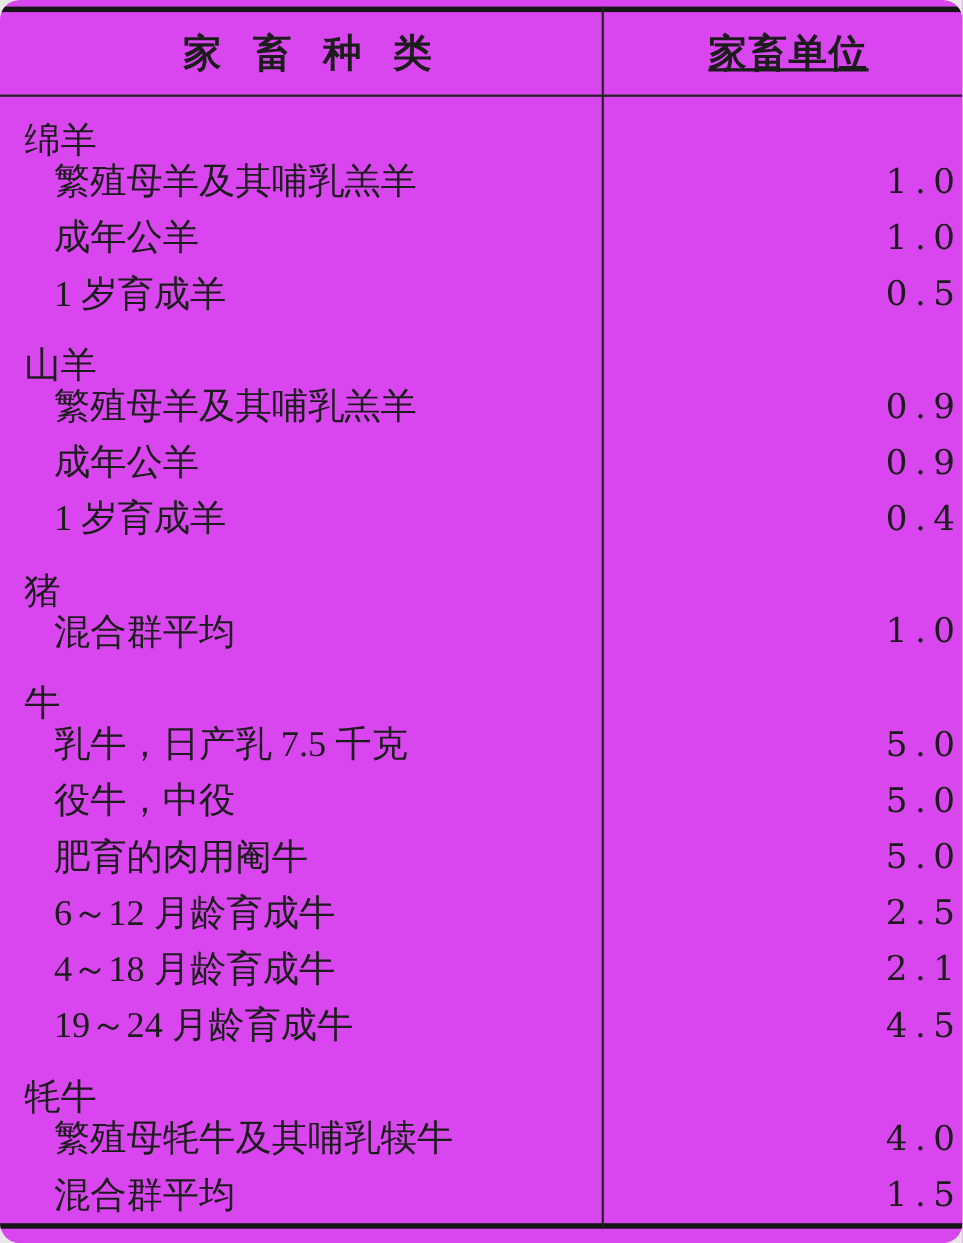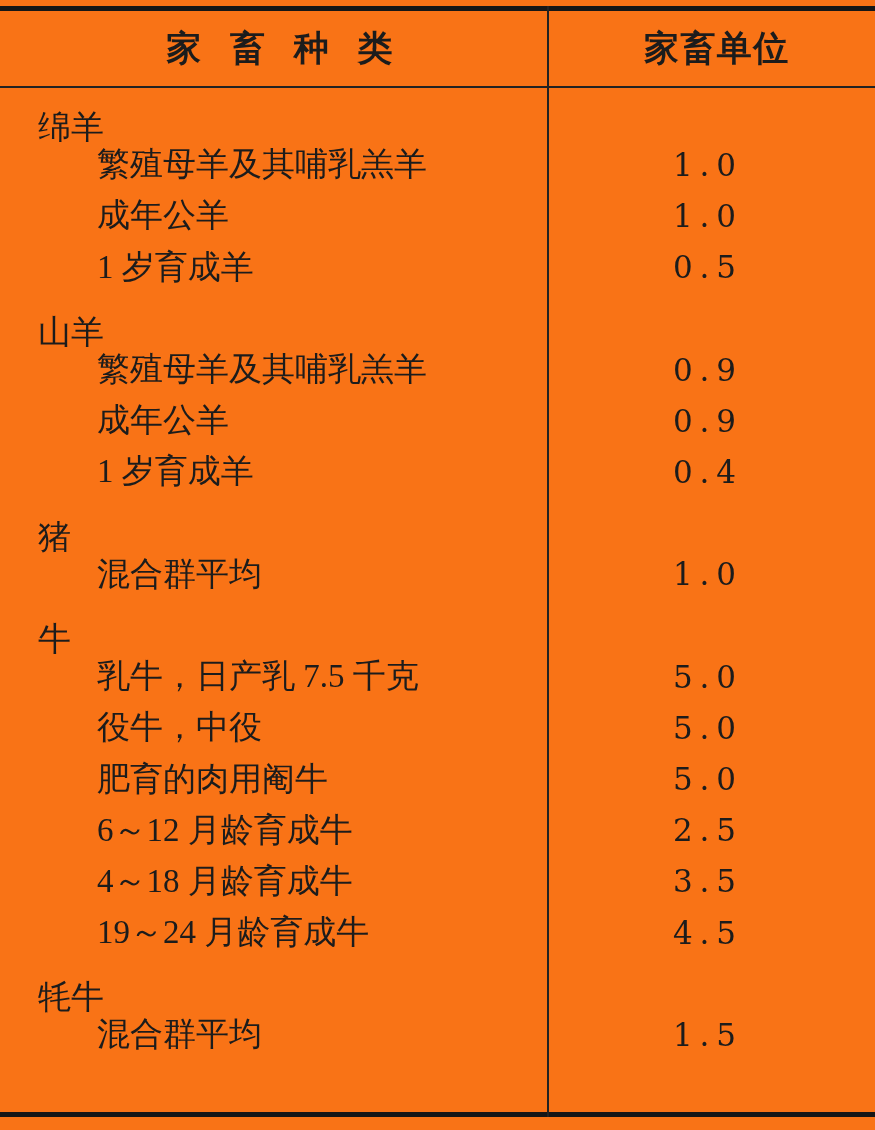--- a/index.html
+++ b/index.html
@@ -6,23 +6,24 @@
     margin: 0;
     padding: 0;
     background: #e8e8e6;
     font-family: "Liberation Serif", "DejaVu Serif", serif;
   }
   .page {
     position: relative;
     width: 875px;
     height: 1130px;
     margin: 0 auto;
-    background: #f97316;
+    background: #d946ef;
     color: #1c1c1c;
     overflow: hidden;
+    border-radius: 18px;
   }
   
   .rule { position: absolute; background: #161616; }
   .rule-top    { left: 0; top: 6px;    width: 875px; height: 5px; }
   .rule-head   { left: 0; top: 86px;   width: 875px; height: 2px; background:#222; }
   .rule-bottom { left: 0; top: 1112px; width: 875px; height: 5px; }
   .rule-vert   { left: 547px; top: 6px; width: 2px; height: 1111px; background:#222; }
 
   
   .thead {
@@ -39,45 +40,46 @@
     font-weight: bold;
   }
   .th-left  {
     width: 548px;
     letter-spacing: 0.82em;
     padding-left: 0.82em; 
   }
   .th-right {
     width: 327px;
     letter-spacing: 0.04em;
+    text-decoration: underline;
   }
 
   
   .tbody {
     position: absolute;
     left: 0; top: 88px;
     width: 875px;
   }
   .row {
     display: flex;
     height: 51.2px;
     align-items: center;
   }
   .cell-label {
     width: 548px;
     box-sizing: border-box;
     font-size: 33px;
     white-space: nowrap;
   }
-  .indent-0 { padding-left: 38px; margin-top: 28px; }
-  .indent-1 { padding-left: 97px; }
+  .indent-0 { padding-left: 22px; margin-top: 28px; }
+  .indent-1 { padding-left: 49px; }
   .cell-value {
     width: 352px;
     box-sizing: border-box;
-    text-align: center;
+    text-align: right;
     font-size: 31px;
     letter-spacing: 0.22em;
     padding-left: 0.22em; 
     font-family: "DejaVu Serif", "Liberation Serif", serif;
   }
 </style>
 </head>
 <body>
 
 <div class="page">
@@ -148,29 +150,33 @@
       <div class="row">
         <div class="cell-label indent-1">肥育的肉用阉牛</div>
         <div class="cell-value">5.0</div>
       </div>
       <div class="row">
         <div class="cell-label indent-1">6～12 月龄育成牛</div>
         <div class="cell-value">2.5</div>
       </div>
       <div class="row">
         <div class="cell-label indent-1">4～18 月龄育成牛</div>
-        <div class="cell-value">3.5</div>
+        <div class="cell-value">2.1</div>
       </div>
       <div class="row">
         <div class="cell-label indent-1">19～24 月龄育成牛</div>
         <div class="cell-value">4.5</div>
       </div>
       <div class="row">
         <div class="cell-label indent-0">牦牛</div>
         <div class="cell-value"></div>
       </div>
       <div class="row">
+        <div class="cell-label indent-1">繁殖母牦牛及其哺乳犊牛</div>
+        <div class="cell-value">4.0</div>
+      </div>
+      <div class="row">
         <div class="cell-label indent-1">混合群平均</div>
         <div class="cell-value">1.5</div>
       </div>
     </div>
 
 </div>
 
 </body></html>

